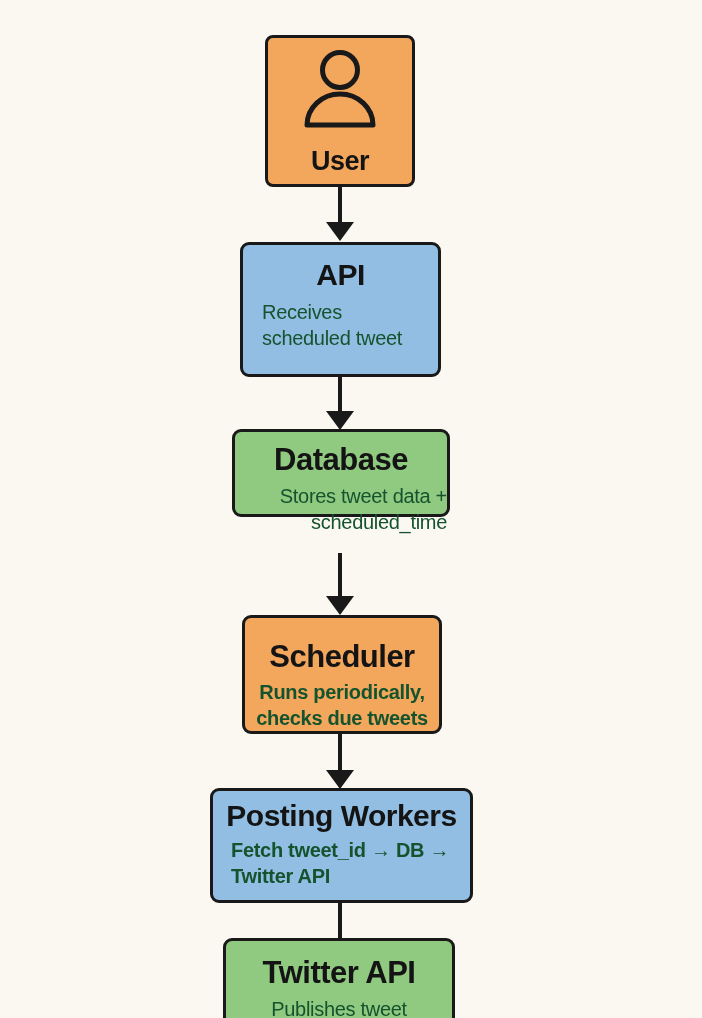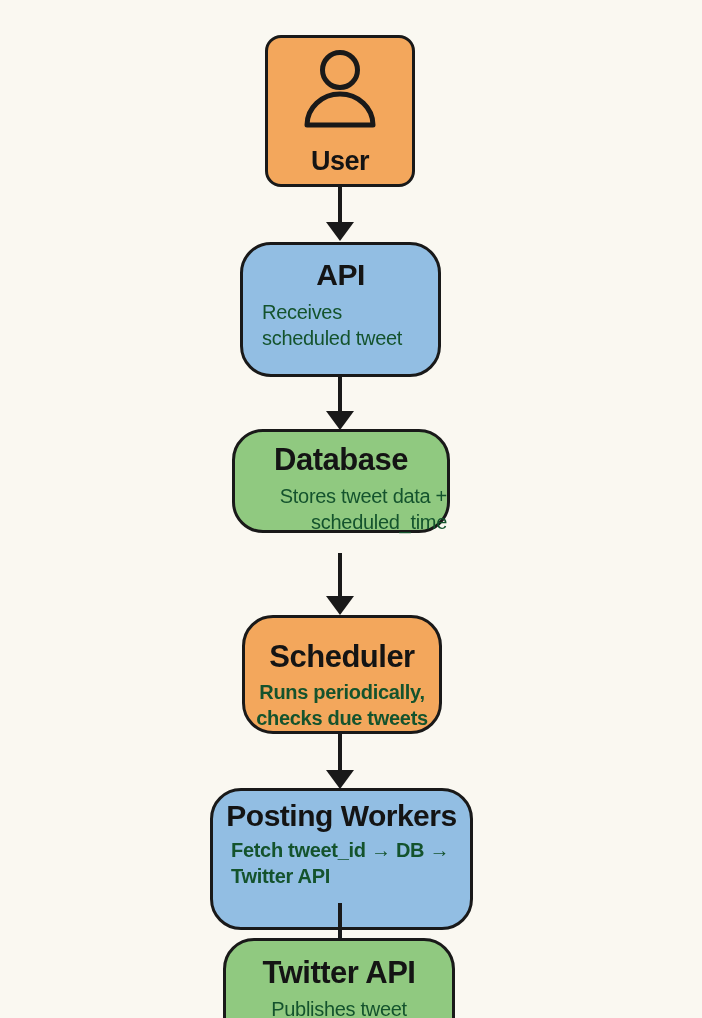--- a/index.html
+++ b/index.html
@@ -8,53 +8,53 @@
     width: 702px;
     height: 1018px;
     overflow: hidden;
     font-family: "Liberation Sans", sans-serif;
     color: #171717;
   }
   .node {
     position: absolute;
     box-sizing: border-box;
     border: 3.5px solid #191919;
-    border-radius: 31px;
+    border-radius: 9px;
   }
   .title {
     font-weight: bold;
     text-align: center;
     white-space: nowrap;
     letter-spacing: -0.5px;
     color: #141414;
   }
   .subtitle {
     white-space: pre-line;
     font-size: 20px;
     line-height: 26px;
     letter-spacing: -0.3px;
     color: #14532d;
   }
   
   .node-user {
     left: 265px; top: 35px; width: 150px; height: 152px;
     display: flex; flex-direction: column; align-items: center; justify-content: center;
-    border-radius: 16px;
+    border-radius: 8px;
   }
   .node-user .title { font-size: 27px; margin-top: 3px; }
   .node-api { left: 240px; top: 242px; width: 201px; height: 135px; }
   .node-api .title { font-size: 30px; margin-top: 13px; }
   .node-api .subtitle { margin: 7px 0 0 19px; }
-  .node-database { left: 232px; top: 429px; width: 218px; height: 104px; }
+  .node-database { left: 232px; top: 429px; width: 218px; height: 88px; }
   .node-database .title { font-size: 31px; margin-top: 10px; }
   .node-database .subtitle { margin: 5px 0 0 18px; text-align: right; }
   .node-scheduler { left: 242px; top: 615px; width: 200px; height: 119px; }
   .node-scheduler .title { font-size: 31px; margin-top: 21px; }
   .node-scheduler .subtitle { margin-top: 4px; text-align: center; font-weight: bold; }
-  .node-posting { left: 210px; top: 788px; width: 263px; height: 142px; }
+  .node-posting { left: 210px; top: 788px; width: 263px; height: 115px; }
   .node-posting .title { font-size: 30px; margin-top: 8px; }
   .node-posting .subtitle { margin: 4px 0 0 18px; font-weight: bold; }
   .node-twitter { left: 223px; top: 938px; width: 232px; height: 112px; }
   .node-twitter .title { font-size: 31px; margin-top: 14px; }
   .node-twitter .subtitle { margin-top: 5px; text-align: center; }
   
   .connector {
     position: absolute;
     left: 340px;
     transform: translateX(-50%);

